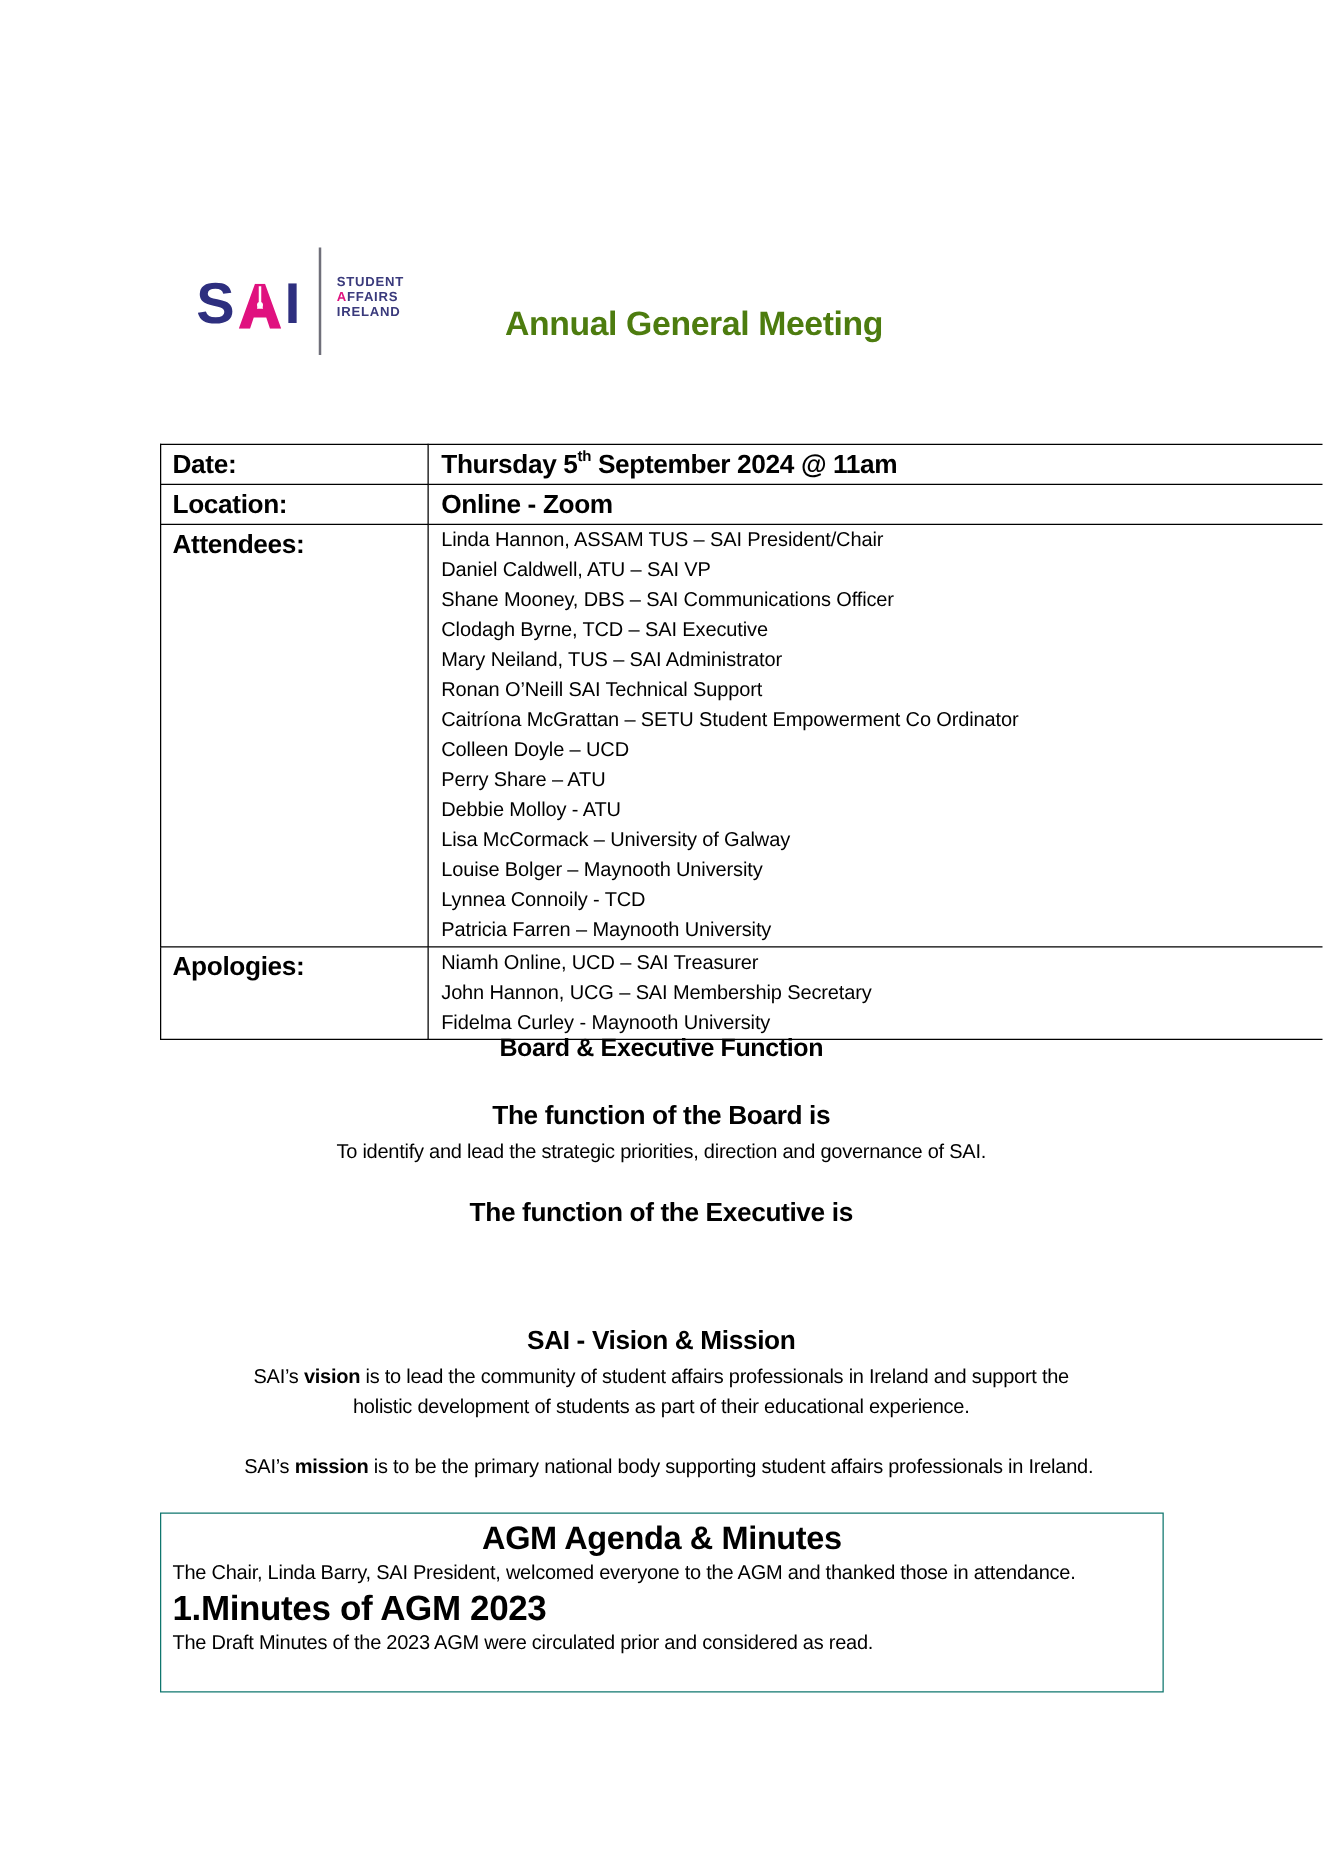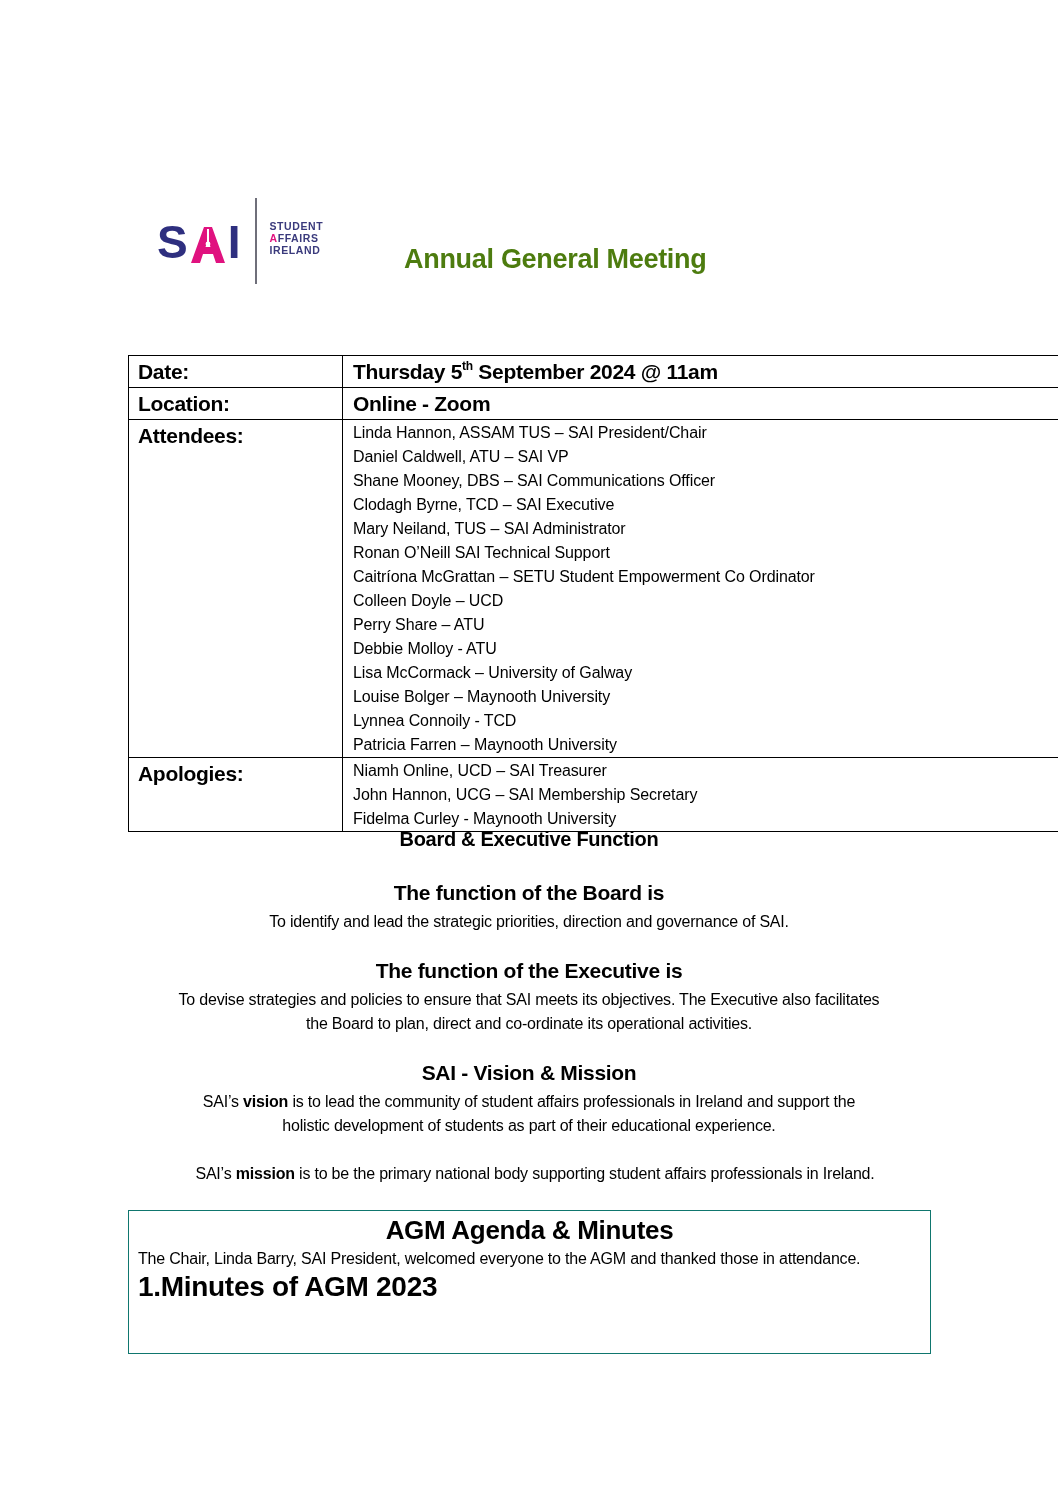--- a/index.html
+++ b/index.html
@@ -244,33 +244,30 @@
     </tr>
   </tbody>
     </table>
 
   <div class="center-block h-sub" style="top:828px;">Board &amp; Executive Function</div>
 
   <div class="center-block h-mid" style="top:881px;">The function of the Board is</div>
   <div class="center-block para" style="top:910px;">To identify and lead the strategic priorities, direction and governance of SAI.</div>
 
   <div class="center-block h-mid" style="top:959px;">The function of the Executive is</div>
-  <div class="center-block para" style="top:988px;">
-    <div>To devise strategies and policies to ensure that SAI meets its objectives. The Executive also facilitates</div>
-    <div>the Board to plan, direct and co-ordinate its operational activities.</div>
-  </div>
 
   <div class="center-block h-mid" style="top:1061px;">SAI - Vision &amp; Mission</div>
   <div class="center-block para" style="top:1090px;">
     <div><span>SAI’s </span><b>vision</b><span> is to lead the community of student affairs professionals in Ireland and support the</span></div>
     <div>holistic development of students as part of their educational experience.</div>
   </div>
   <div class="center-block para" style="top:1162px; left:126px;">
     <span>SAI’s </span><b>mission</b><span> is to be the primary national body supporting student affairs professionals in Ireland.</span>
   </div>
 
   <div class="agenda">
     <div class="agenda-title">AGM Agenda &amp; Minutes</div>
     <div class="agenda-p">The Chair, Linda Barry, SAI President, welcomed everyone to the AGM and thanked those in attendance.</div>
     <div class="agenda-h">1.Minutes of AGM 2023</div>
+    <div class="agenda-p">The Draft Minutes of the 2023 AGM were circulated prior and considered as read.</div>
   </div>
 
 </div>
 
 </body></html>

